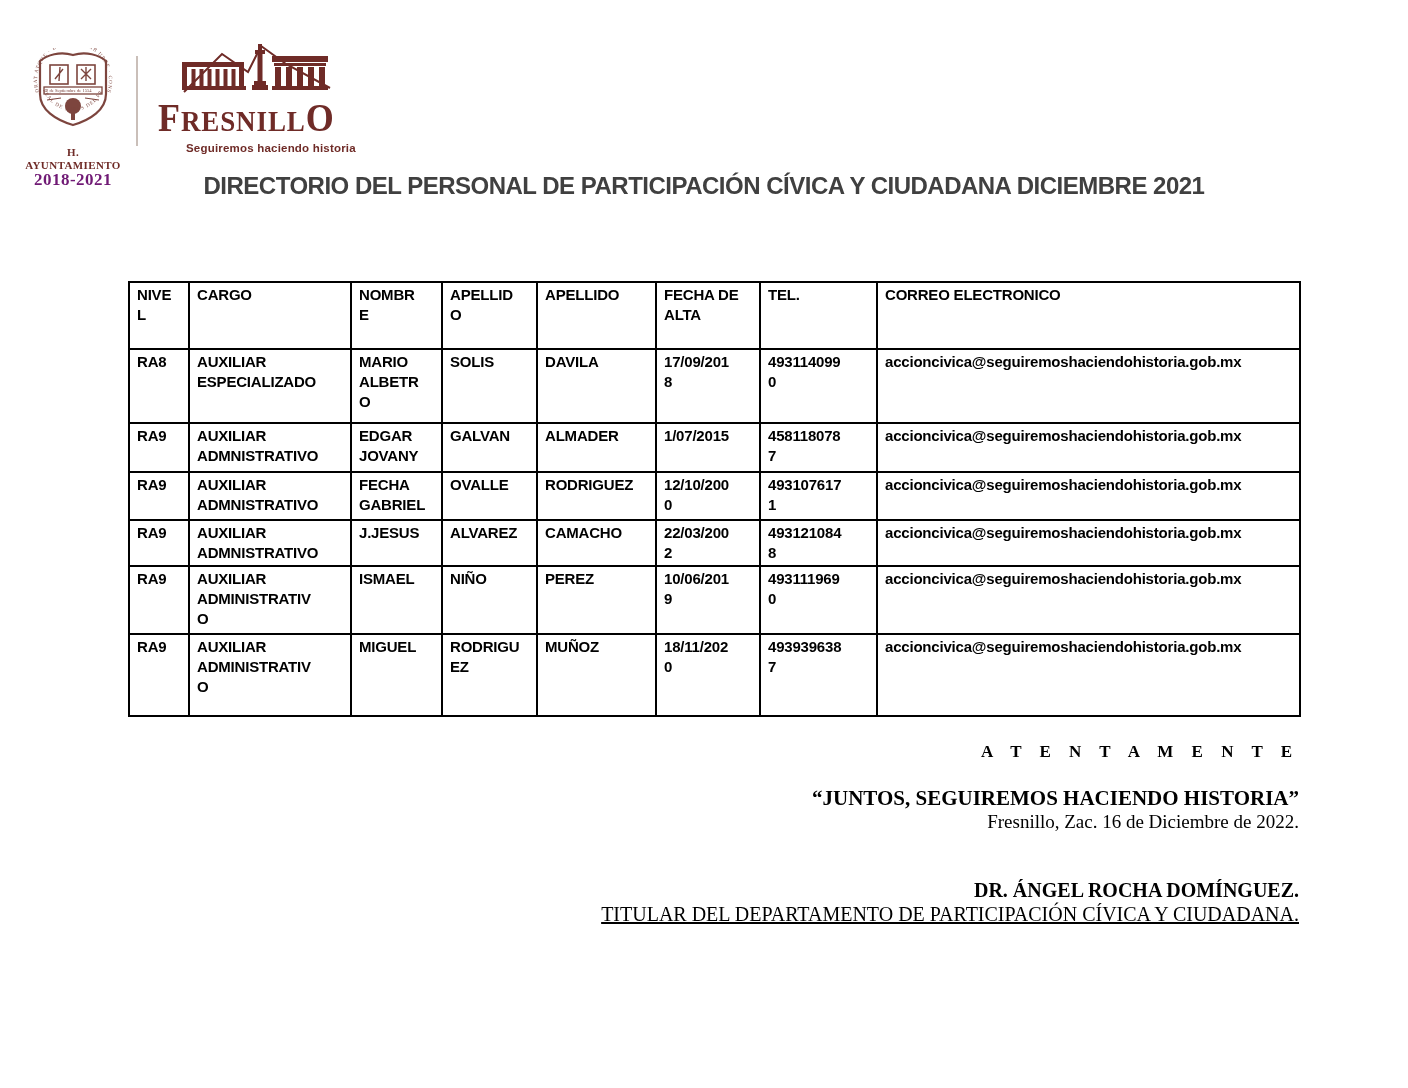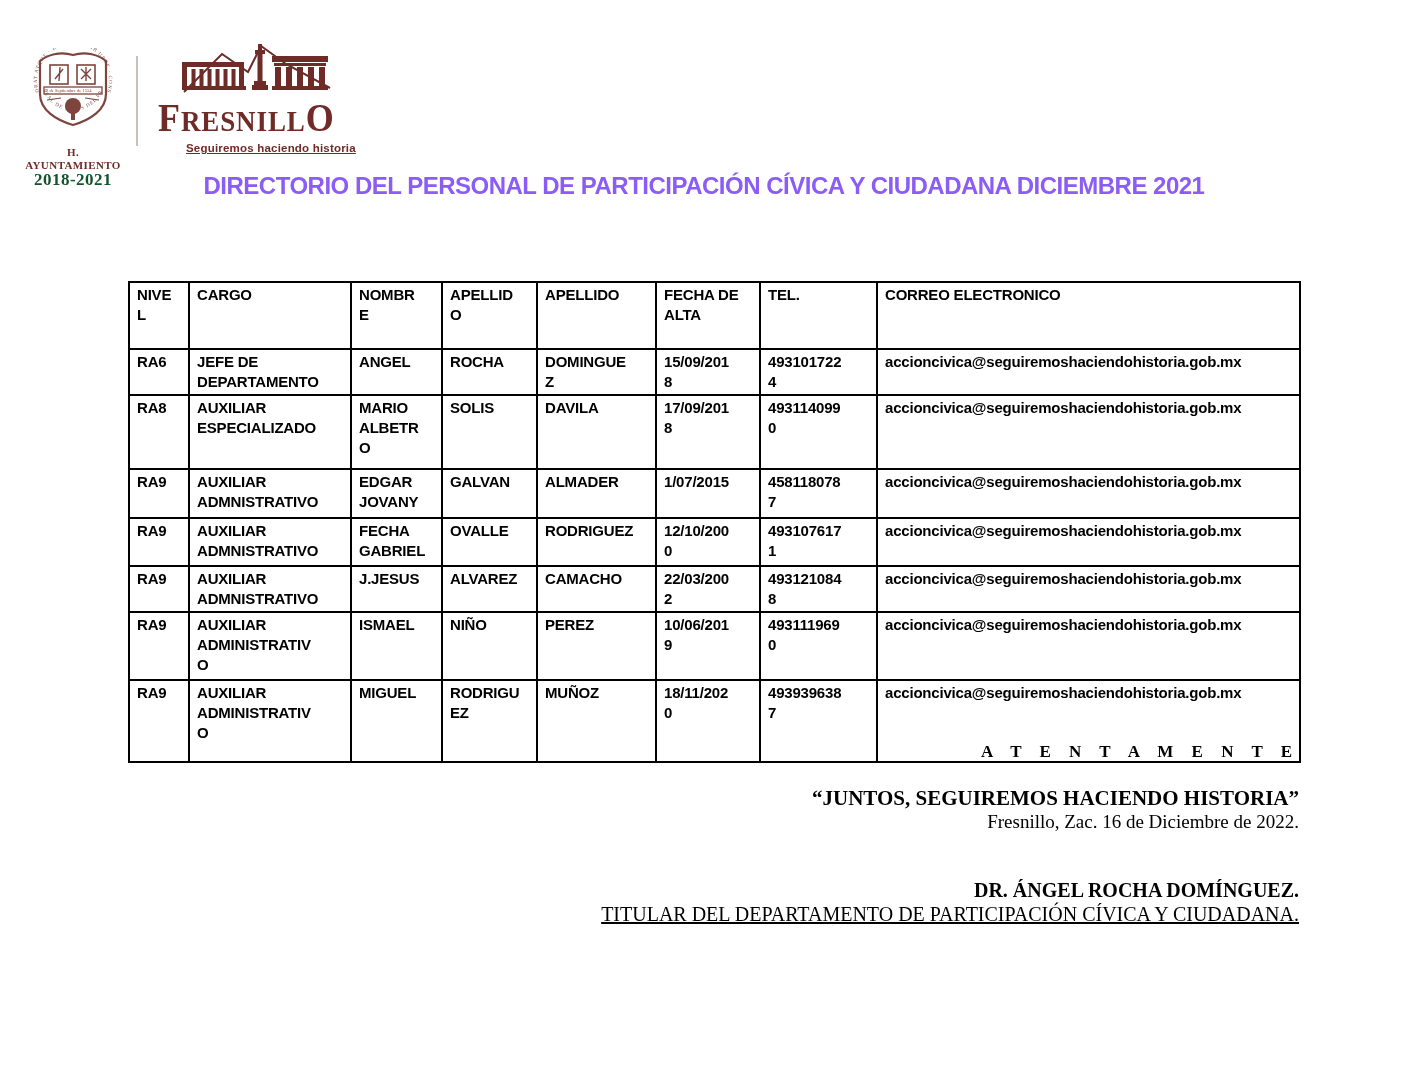--- a/index.html
+++ b/index.html
@@ -4,32 +4,32 @@
 <style>
   html,body{margin:0;padding:0;}
   body{
     width:1408px;height:1088px;background:#ffffff;position:relative;
     font-family:"Liberation Sans",sans-serif;color:#000;overflow:hidden;
   }
   
   .crest-block{position:absolute;left:18px;top:48px;width:110px;text-align:center;}
   .crest-svg{display:block;margin:0 auto;}
   .crest-line1{font:bold 11px/1.15 "Liberation Serif",serif;color:#6f2b27;letter-spacing:.4px;margin-top:18px;}
-  .crest-line2{font:bold 17px/1.1 "Liberation Serif",serif;color:#14532d;letter-spacing:.5px;}
+  .crest-line2{font:bold 17px/1.1 "Liberation Serif",serif;color:#701a75;letter-spacing:.5px;}
   .logo-divider{position:absolute;left:136px;top:56px;width:2px;height:90px;background:#cabfb9;}
   .fres-block{position:absolute;left:158px;top:42px;width:200px;}
   .fres-sky{display:block;margin-left:24px;}
   .fres-word{white-space:nowrap;color:#6f2b27;font-family:"Liberation Serif",serif;font-weight:bold;
     letter-spacing:1px;transform:scaleX(.9);transform-origin:left;margin-top:-4px;}
   .fres-word .big{font-size:40px;}
   .fres-word .mid{font-size:30px;}
-  .fres-tag{font:bold 11.5px/1 "Liberation Sans",sans-serif;color:#6f2b27;margin:2px 0 0 28px;letter-spacing:.2px;text-decoration:underline;}
+  .fres-tag{font:bold 11.5px/1 "Liberation Sans",sans-serif;color:#6f2b27;margin:2px 0 0 28px;letter-spacing:.2px;}
   
   .doc-title{position:absolute;left:0;top:172px;width:1408px;text-align:center;
-    font:bold 24px/1.2 "Liberation Sans",sans-serif;letter-spacing:-.5px;color:#8b5cf6;}
+    font:bold 24px/1.2 "Liberation Sans",sans-serif;letter-spacing:-.5px;color:#404040;}
   
   .dir-table{position:absolute;left:128px;top:281px;border-collapse:collapse;table-layout:fixed;width:1171px;}
   .dir-table th,.dir-table td{
     border:2px solid #000;padding:2px 7px;vertical-align:top;text-align:left;
     font:bold 15px/20px "Liberation Sans",sans-serif;letter-spacing:-.2px;
     white-space:pre-line;overflow:hidden;
   }
   tr.hh{height:67px;} tr.r1{height:45px;} tr.r2{height:74px;} tr.r3{height:49px;}
   tr.r4{height:48px;} tr.r5{height:45px;} tr.r6{height:68px;} tr.r7{height:82px;}
   
@@ -125,34 +125,20 @@
 E</th>
       <th>APELLID
 O</th>
       <th>APELLIDO</th>
       <th>FECHA DE ALTA</th>
       <th>TEL.</th>
       <th>CORREO ELECTRONICO</th>
     </tr>
   </thead>
   <tbody>
-    <tr class="r1">
-      <td>RA6</td>
-      <td>JEFE DE
-DEPARTAMENTO</td>
-      <td>ANGEL</td>
-      <td>ROCHA</td>
-      <td>DOMINGUE
-Z</td>
-      <td>15/09/201
-8</td>
-      <td>493101722
-4</td>
-      <td>accioncivica@seguiremoshaciendohistoria.gob.mx</td>
-    </tr>
     <tr class="r2">
       <td>RA8</td>
       <td>AUXILIAR
 ESPECIALIZADO</td>
       <td>MARIO
 ALBETR
 O</td>
       <td>SOLIS</td>
       <td>DAVILA</td>
       <td>17/09/201

